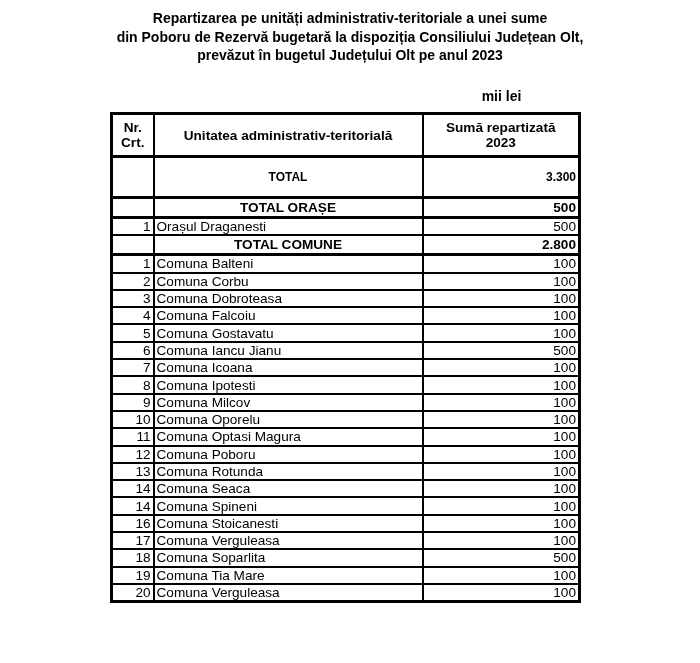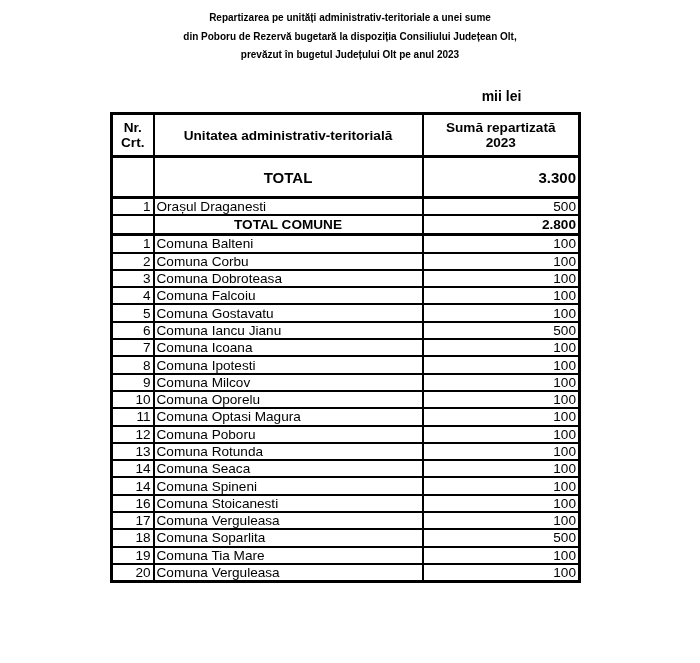--- a/index.html
+++ b/index.html
@@ -15,21 +15,21 @@
       font-family: "Liberation Sans", sans-serif;
       color: #000;
     }
     .title {
       position: absolute;
       left: 0;
       top: 9px;
       width: 700px;
       text-align: center;
       font-weight: bold;
-      font-size: 10px;
+      font-size: 14px;
       line-height: 18.5px;
     }
     .title div { white-space: nowrap; }
     .unit-label {
       position: absolute;
       left: 423px;
       width: 157px;
       top: 88px;
       text-align: center;
       font-weight: bold;
@@ -54,21 +54,21 @@
     }
     col.c-nr { width: 42px; }
     col.c-name { width: 269px; }
     col.c-sum { width: 157px; }
     th {
       font-weight: bold;
       height: 40px;
       padding: 0;
     }
     tr.header th { border-bottom: 3px solid #000; }
-    tr.grand-total td { height: 38px; font-weight: bold; font-size: 15px; }
+    tr.grand-total td { height: 38px; font-weight: bold; font-size: 12px; }
     tr.grand-total td { border-bottom: 3px solid #000; }
     tr.subtotal td { height: 17px; font-weight: bold; }
     tr.subtotal td { border-bottom: 3px solid #000; }
     tr.item td { height: 15.3px; }
     td.nr { text-align: right; }
     td.name { text-align: left; }
     td.name.center { text-align: center; }
     td.sum { text-align: right; }
   </style>
 </head>
@@ -98,20 +98,25 @@
       <th>
         <div>Sumă repartizată</div>
         <div>2023</div>
       </th>
     </tr>
     <tr class="grand-total">
       <td class="nr"></td>
       <td class="name center">TOTAL</td>
       <td class="sum">3.300</td>
     </tr>
+    <tr class="subtotal">
+      <td class="nr"></td>
+      <td class="name center">TOTAL ORAȘE</td>
+      <td class="sum">500</td>
+    </tr>
     <tr class="item">
       <td class="nr">1</td>
       <td class="name">Orașul Draganesti</td>
       <td class="sum">500</td>
     </tr>
     <tr class="subtotal">
       <td class="nr"></td>
       <td class="name center">TOTAL COMUNE</td>
       <td class="sum">2.800</td>
     </tr>

